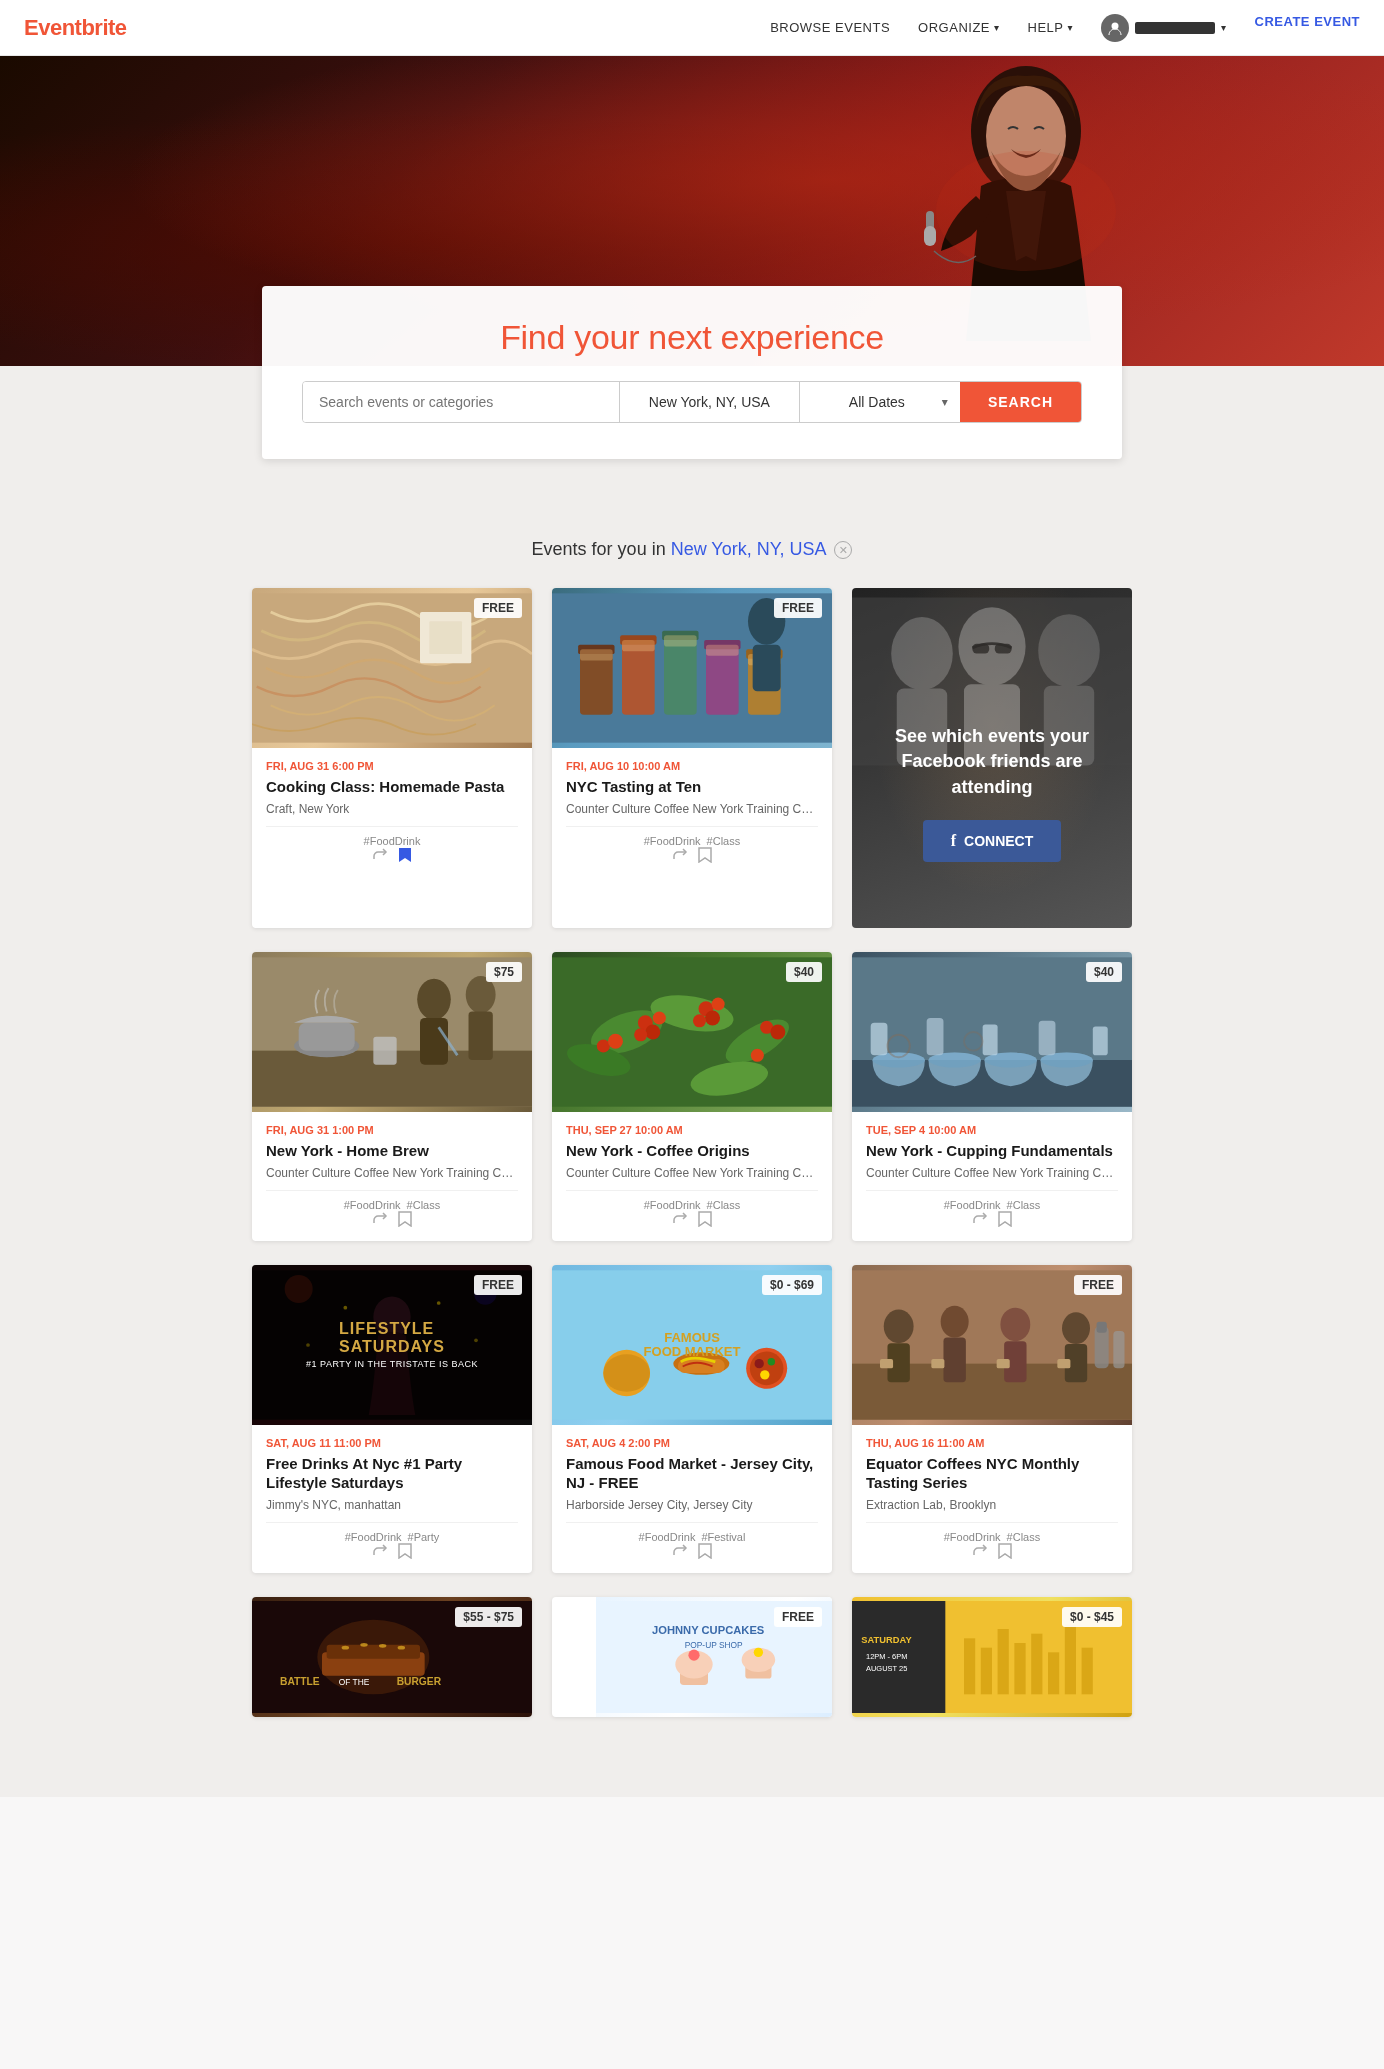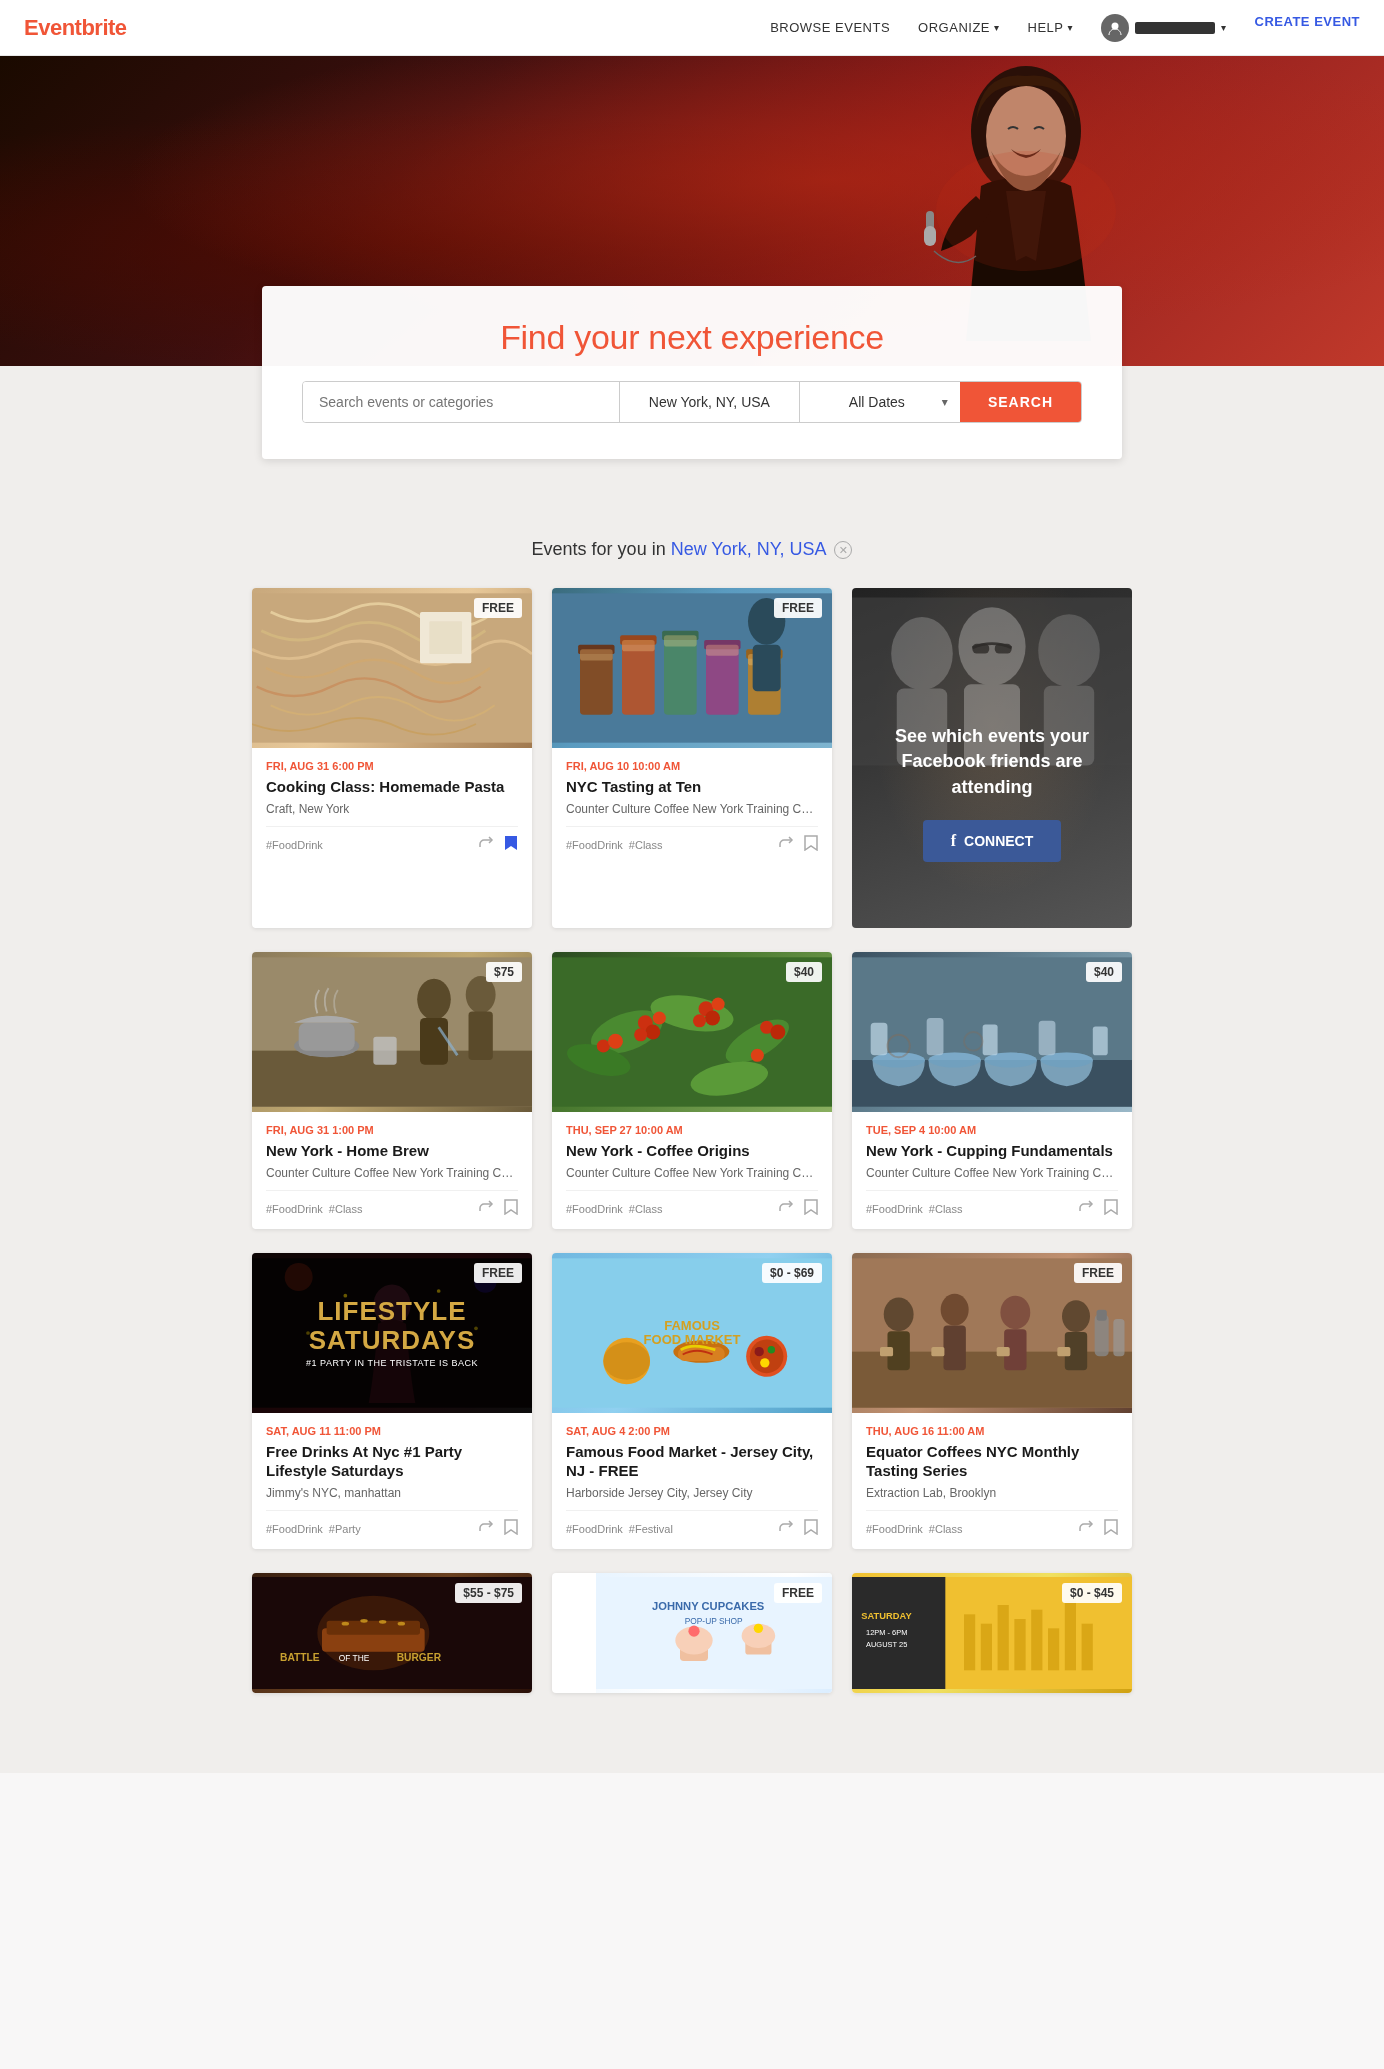--- a/index.html
+++ b/index.html
@@ -270,20 +270,21 @@
       white-space: nowrap;
       overflow: hidden;
       text-overflow: ellipsis;
     }
     .card-footer {
       display: flex;
       align-items: center;
       justify-content: space-between;
       padding-top: 8px;
       border-top: 1px solid #f0f0f0;
+      flex-direction: column;
     }
     .event-tags {
       display: flex;
       gap: 6px;
     }
     .tag {
       font-size: 11px;
       color: #888;
     }
     .card-actions {
@@ -364,24 +365,24 @@
     .lifestyle-overlay {
       position: absolute;
       inset: 0;
       display: flex;
       flex-direction: column;
       align-items: center;
       justify-content: center;
       background: rgba(0,0,0,0.5);
     }
     .lifestyle-title {
-      font-size: 26px;
+      font-size: 16px;
       font-weight: 900;
       color: #d4a843;
-      text-align: center;
+      text-align: left;
       letter-spacing: 1px;
       text-transform: uppercase;
       line-height: 1.1;
     }
     .lifestyle-sub {
       font-size: 9px;
       color: #fff;
       margin-top: 4px;
       text-transform: uppercase;
       letter-spacing: 0.5px;

